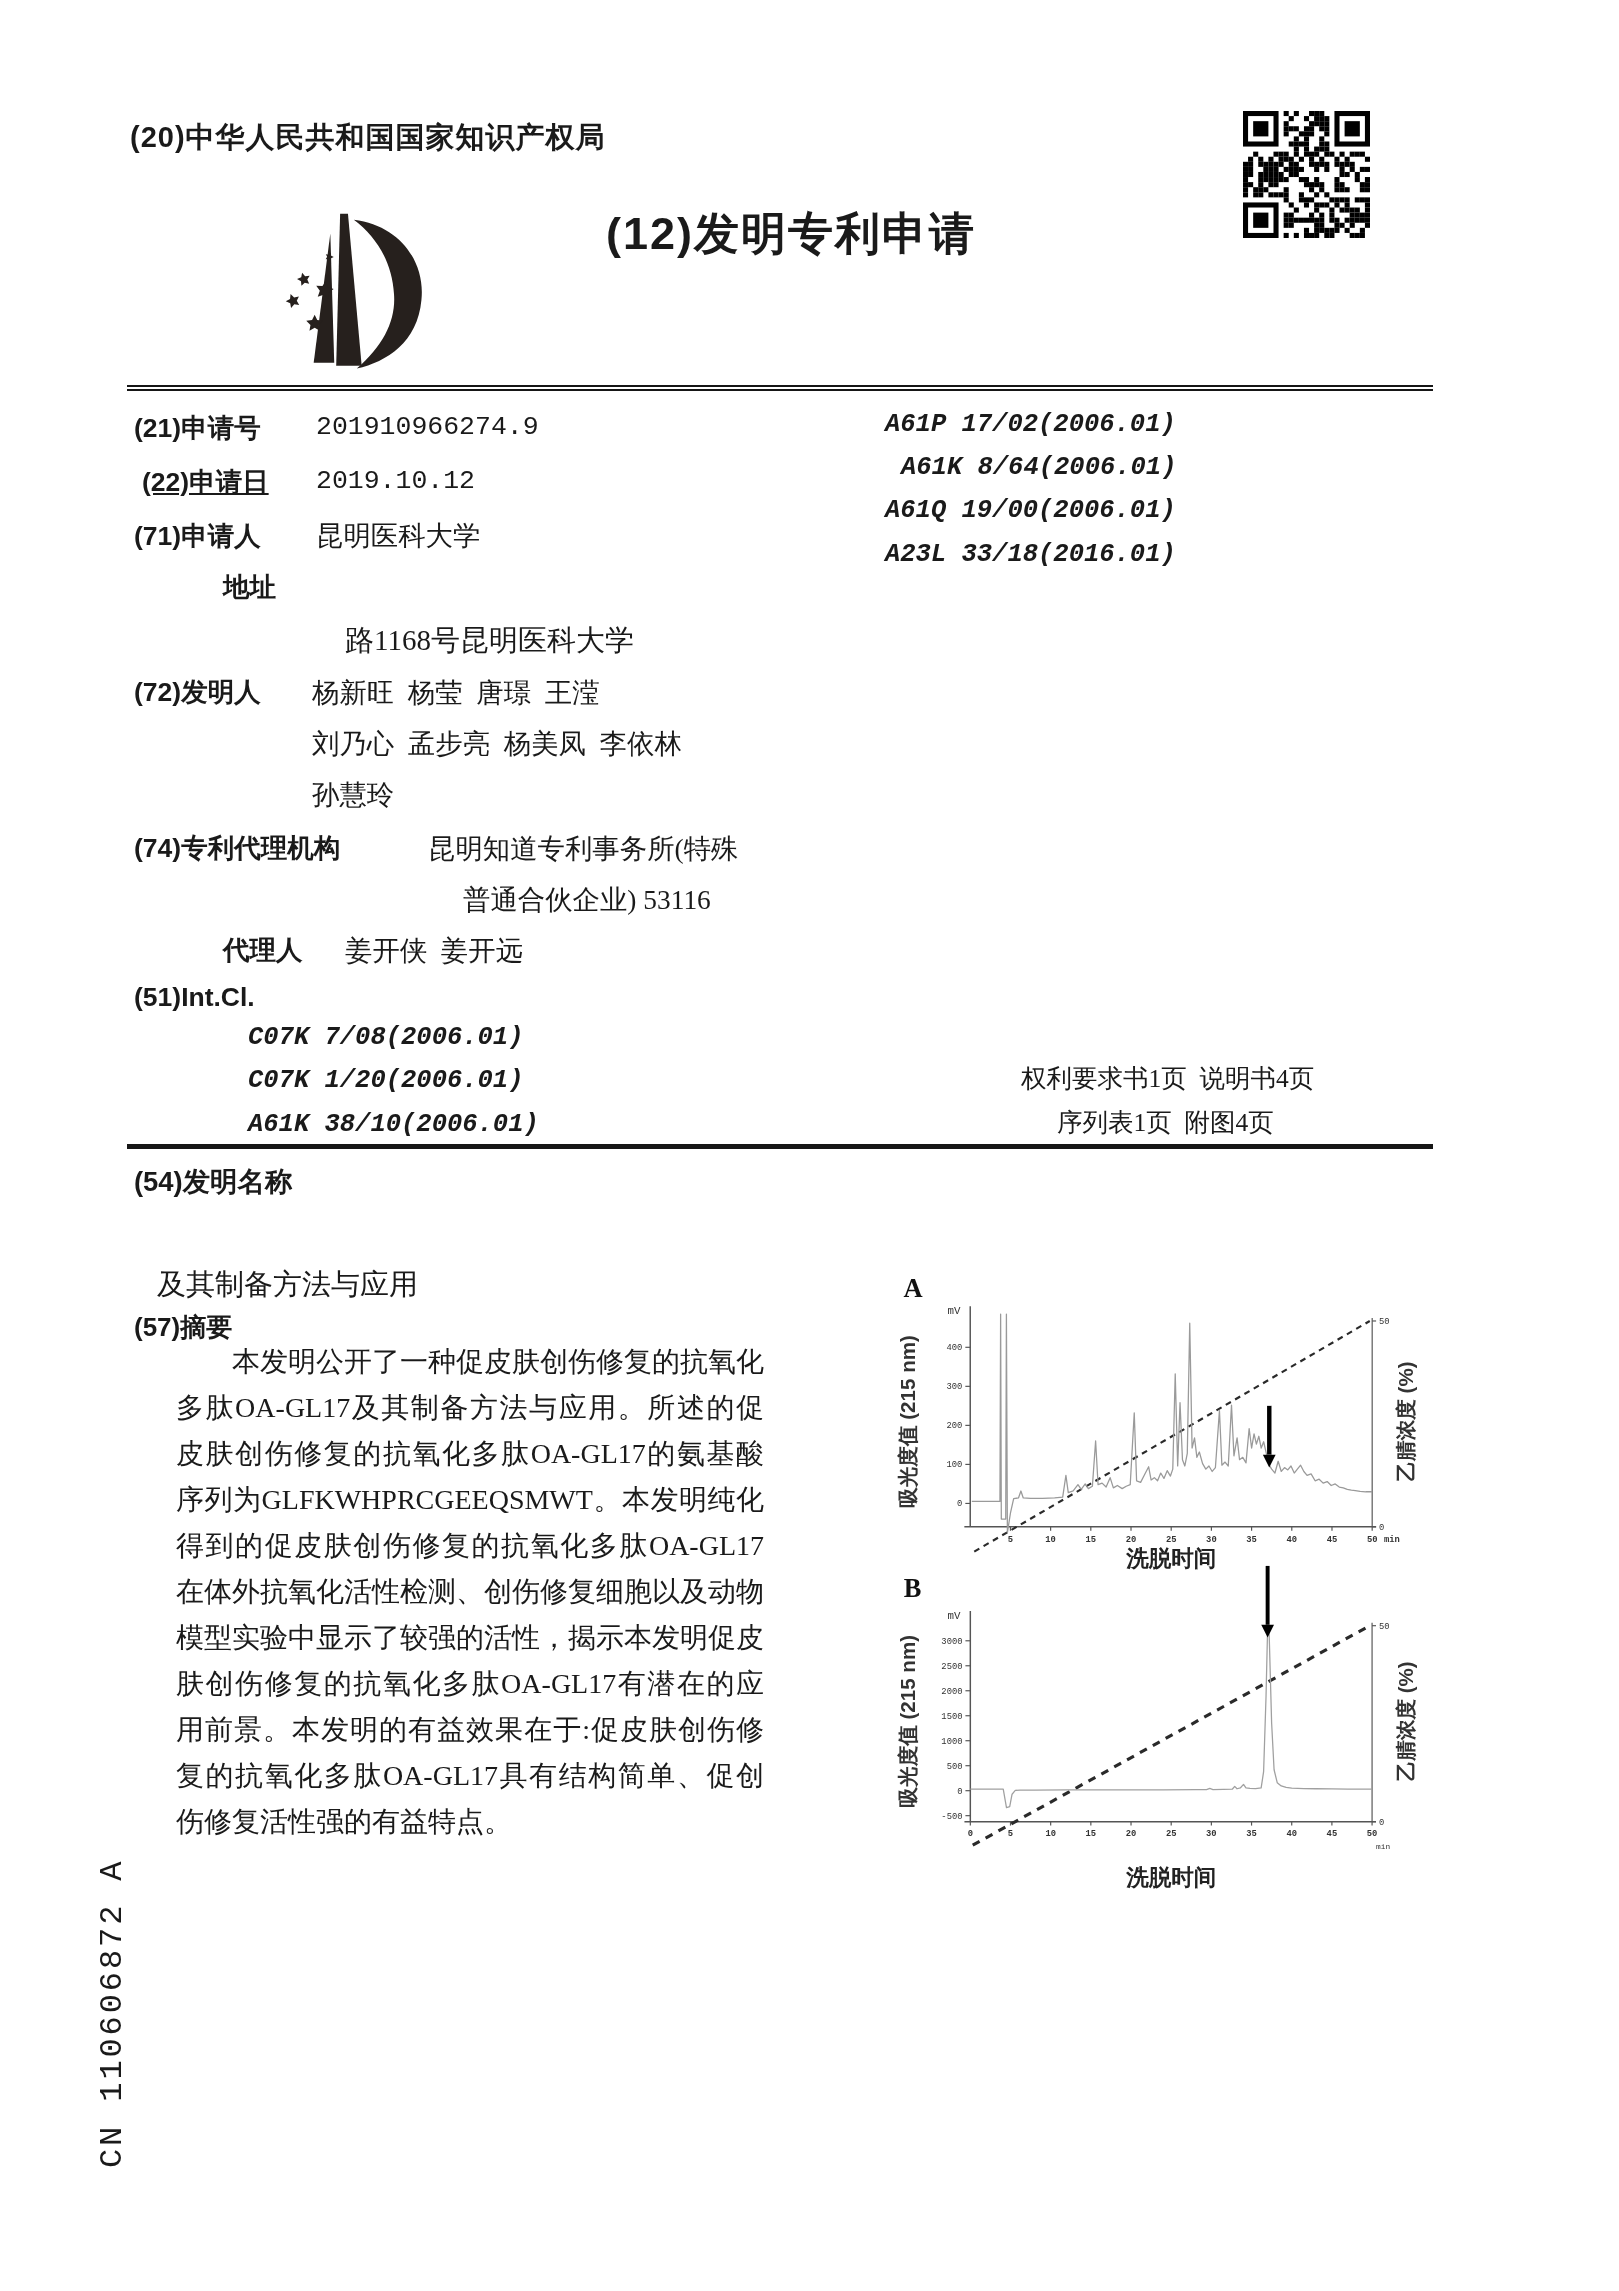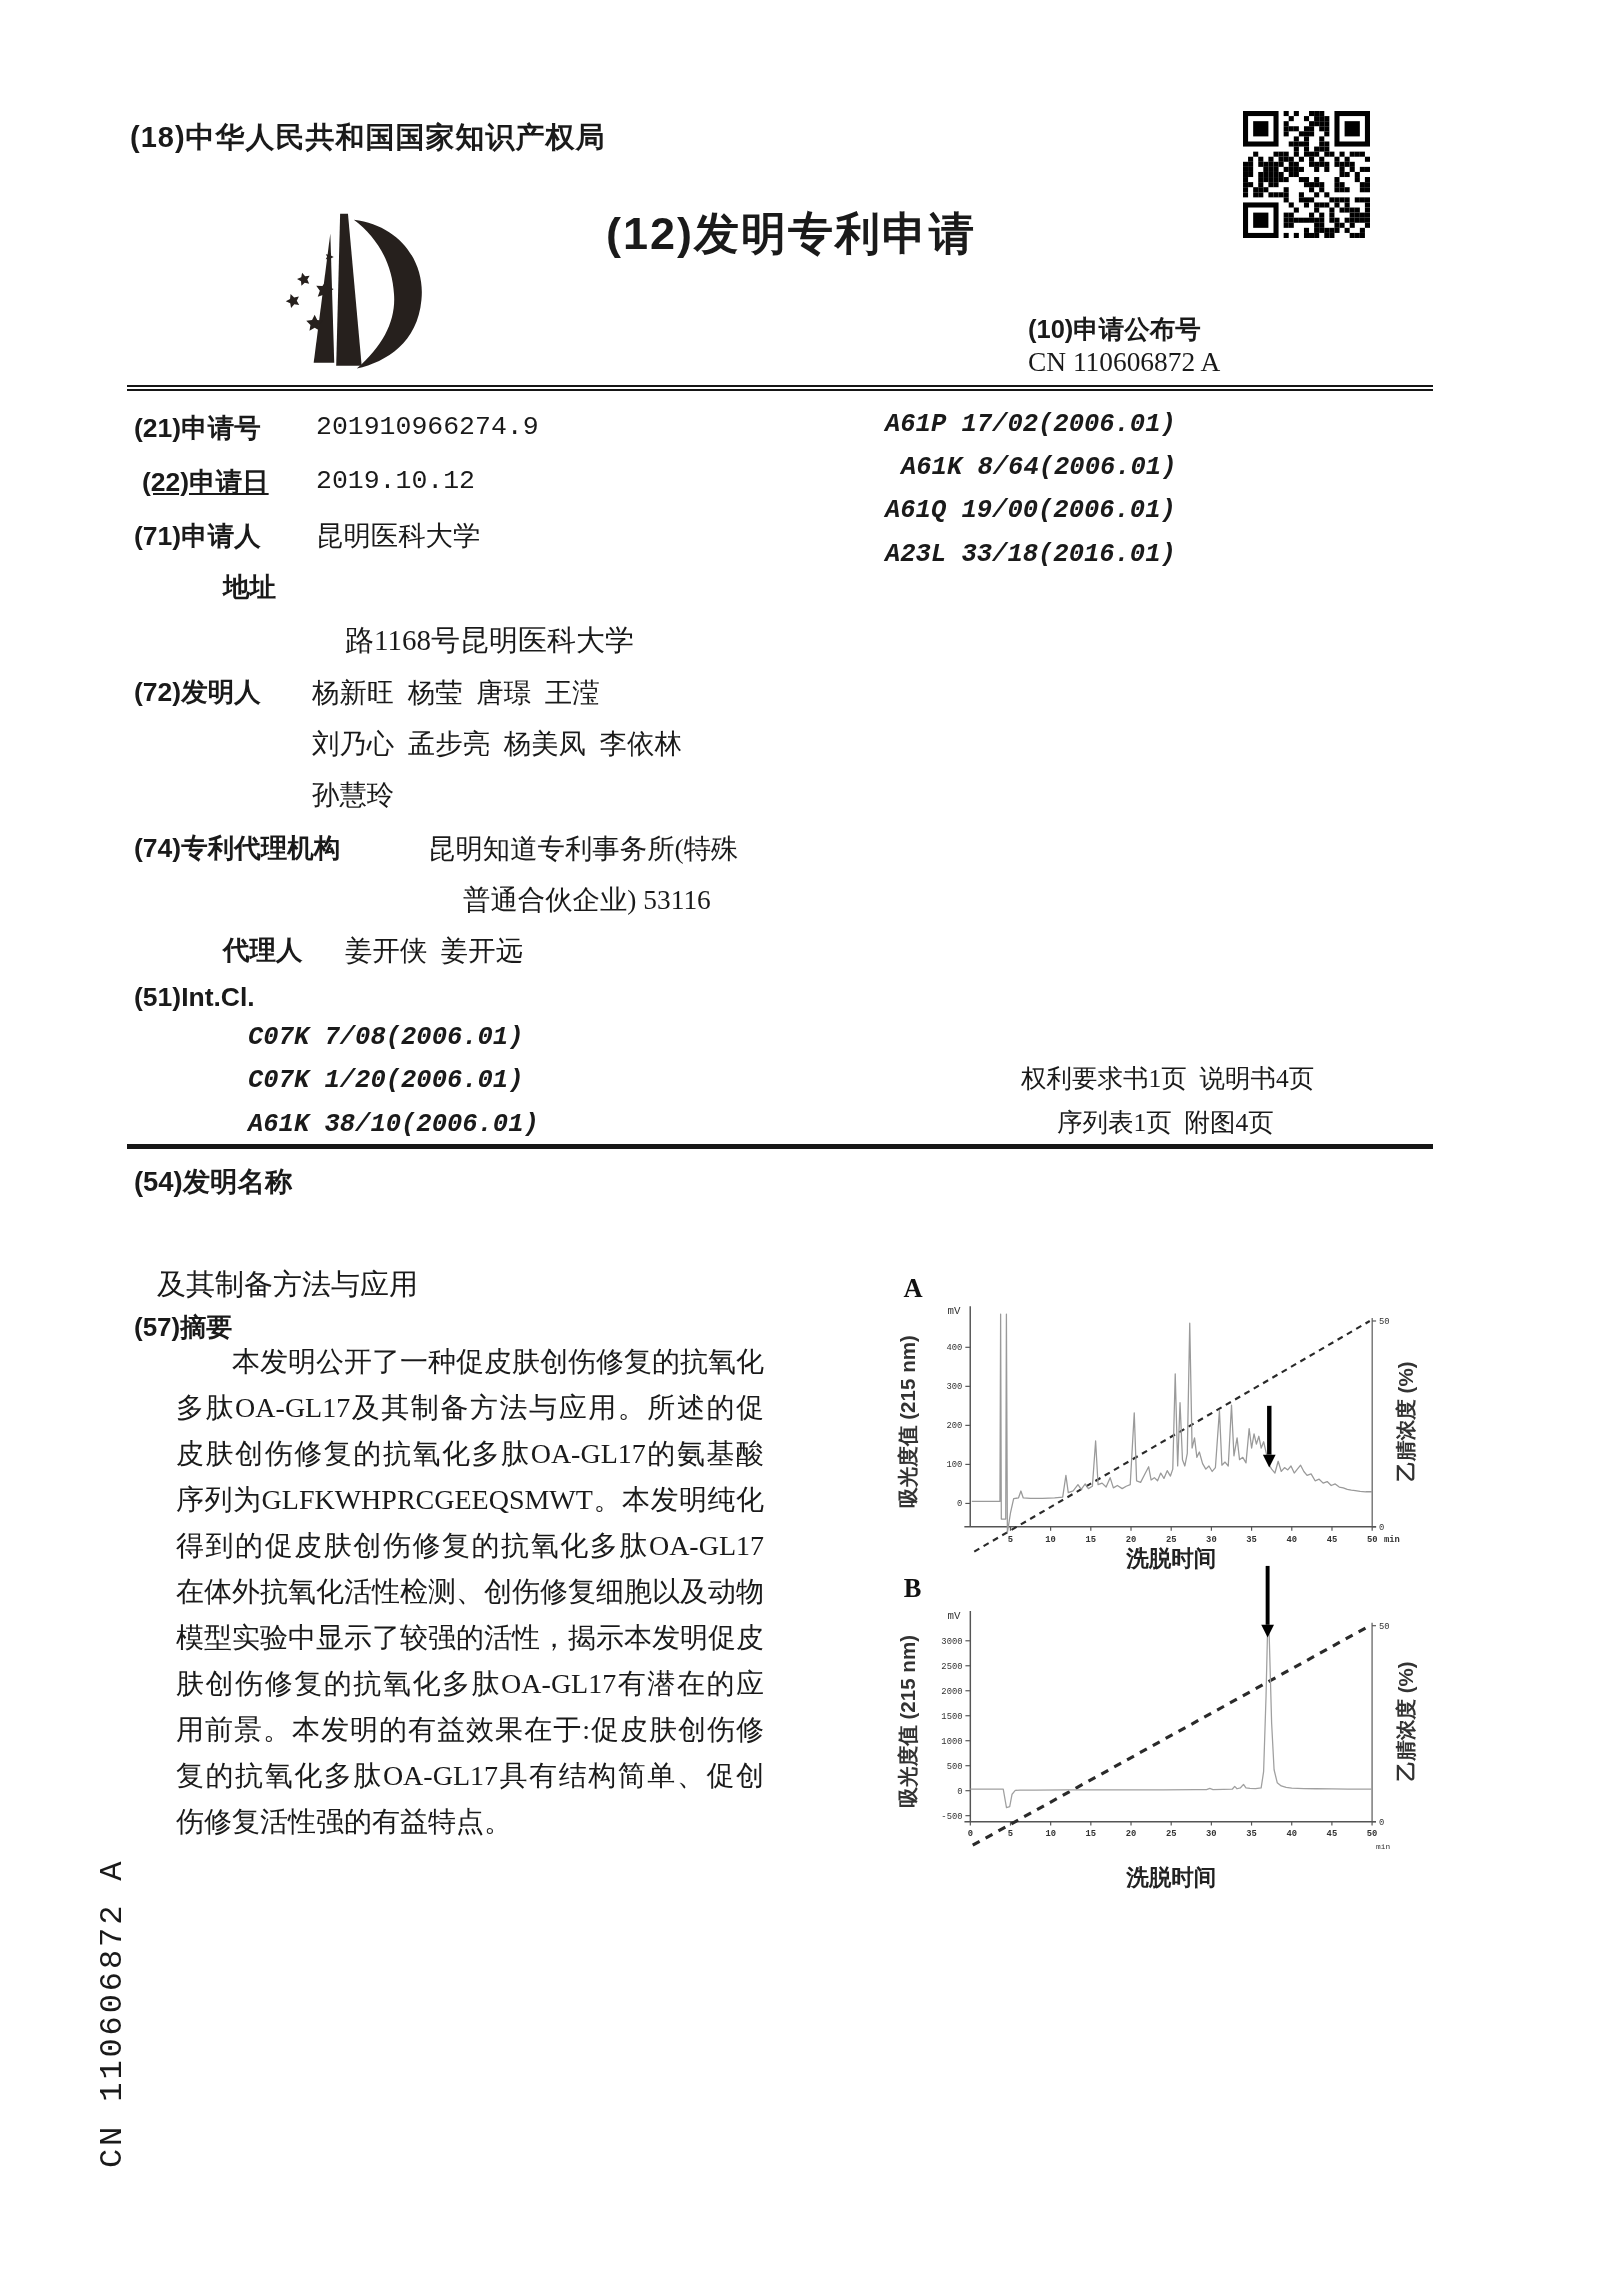--- a/index.html
+++ b/index.html
@@ -18,21 +18,21 @@
             white-space:normal;font-family:"Liberation Serif",serif;}
   .sideno{position:absolute;left:94px;top:2168px;transform-origin:0 0;transform:rotate(-90deg);
           font-family:"Liberation Mono",monospace;font-size:32px;letter-spacing:2.9px;white-space:pre;}
   svg text{user-select:none;}
 </style>
 </head>
 <body>
 
 <div class="page">
 
-  <div class="abs hei" style="left:130px;top:118px;font-size:29px;letter-spacing:1px;">(18)中华人民共和国国家知识产权局</div>
+  <div class="abs hei" style="left:130px;top:118px;font-size:29px;letter-spacing:1px;">(20)中华人民共和国国家知识产权局</div>
 
   <svg class="abs" style="left:1243px;top:111px;" width="127" height="127" id="qr" viewBox="0 0 130 130">
       <rect x="0" y="0" width="130" height="130" fill="#fff"></rect>
       <rect x="41.6" y="0" width="5.2" height="5.2" fill="#000"></rect>
       <rect x="52" y="0" width="5.2" height="5.2" fill="#000"></rect>
       <rect x="67.60000000000001" y="0" width="5.2" height="5.2" fill="#000"></rect>
       <rect x="72.8" y="0" width="5.2" height="5.2" fill="#000"></rect>
       <rect x="78" y="0" width="5.2" height="5.2" fill="#000"></rect>
       <rect x="46.800000000000004" y="5.2" width="5.2" height="5.2" fill="#000"></rect>
       <rect x="62.400000000000006" y="5.2" width="5.2" height="5.2" fill="#000"></rect>
@@ -287,24 +287,20 @@
       <use href="#star" transform="translate(93,54) scale(0.45) rotate(20)"></use>
       <use href="#star" transform="translate(67,77) scale(0.7) rotate(-15)"></use>
       <use href="#star" transform="translate(88,88) scale(0.95) rotate(10)"></use>
       <use href="#star" transform="translate(56,99) scale(0.75) rotate(-20)"></use>
       <use href="#star" transform="translate(78,122) scale(0.9)"></use>
     </g>
   </svg>
 
   <div class="abs hei" style="left:606px;top:204px;font-size:45px;letter-spacing:2px;">(12)发明专利申请</div>
 
-  <div class="abs" style="left:1012px;top:294px;">
-    <span class="hei" style="font-size:25.5px;">(10)申请公布号</span>
-    <span class="song" style="font-size:27.4px;">CN 110606872 A</span>
-  </div>
 
   <div class="rule rule1"></div>
 
   <div class="abs hei" style="left:134px;top:410px;font-size:26.5px;">(21)申请号</div>
   <div class="abs mono" style="left:316px;top:412px;font-size:26.5px;">201910966274.9</div>
 
   <div class="abs hei" style="left:142px;top:464px;font-size:26.5px;text-decoration:underline;">(22)申请日</div>
   <div class="abs mono" style="left:316px;top:466px;font-size:26.5px;">2019.10.12</div>
 
   <div class="abs hei" style="left:134px;top:518px;font-size:26.5px;">(71)申请人</div>

